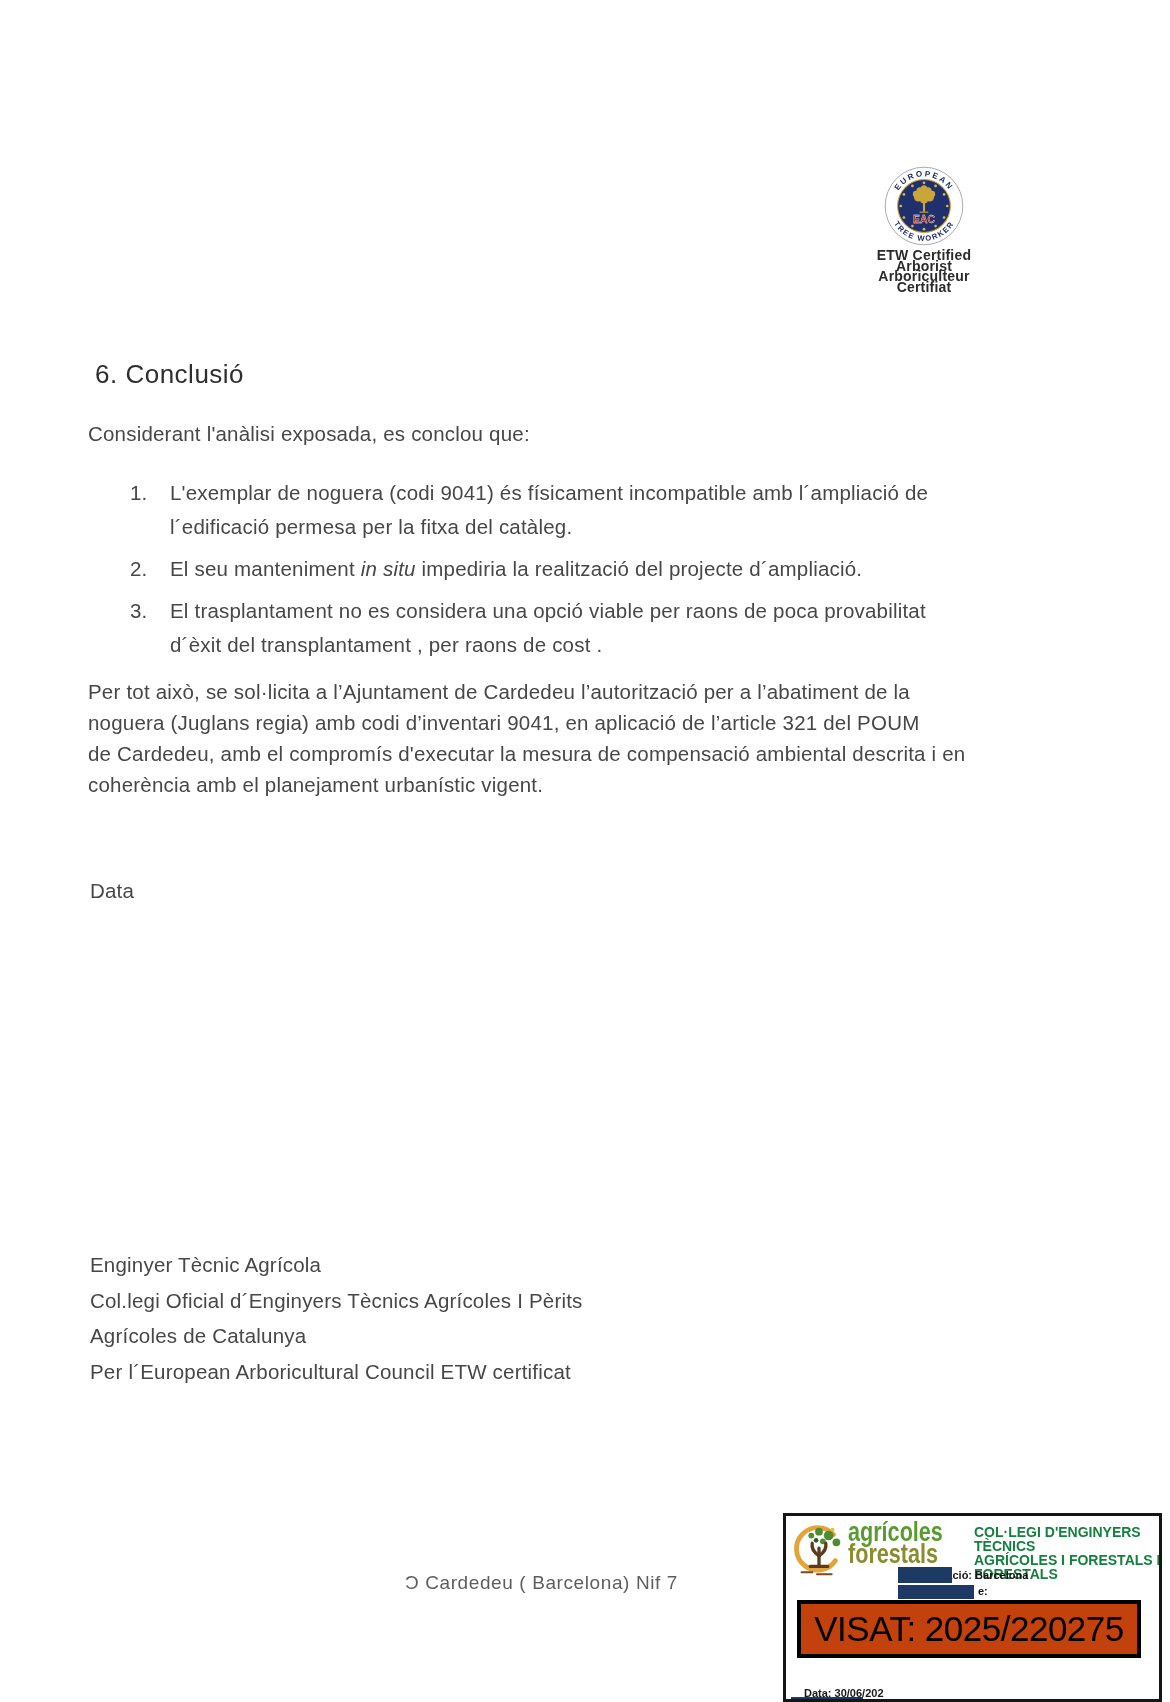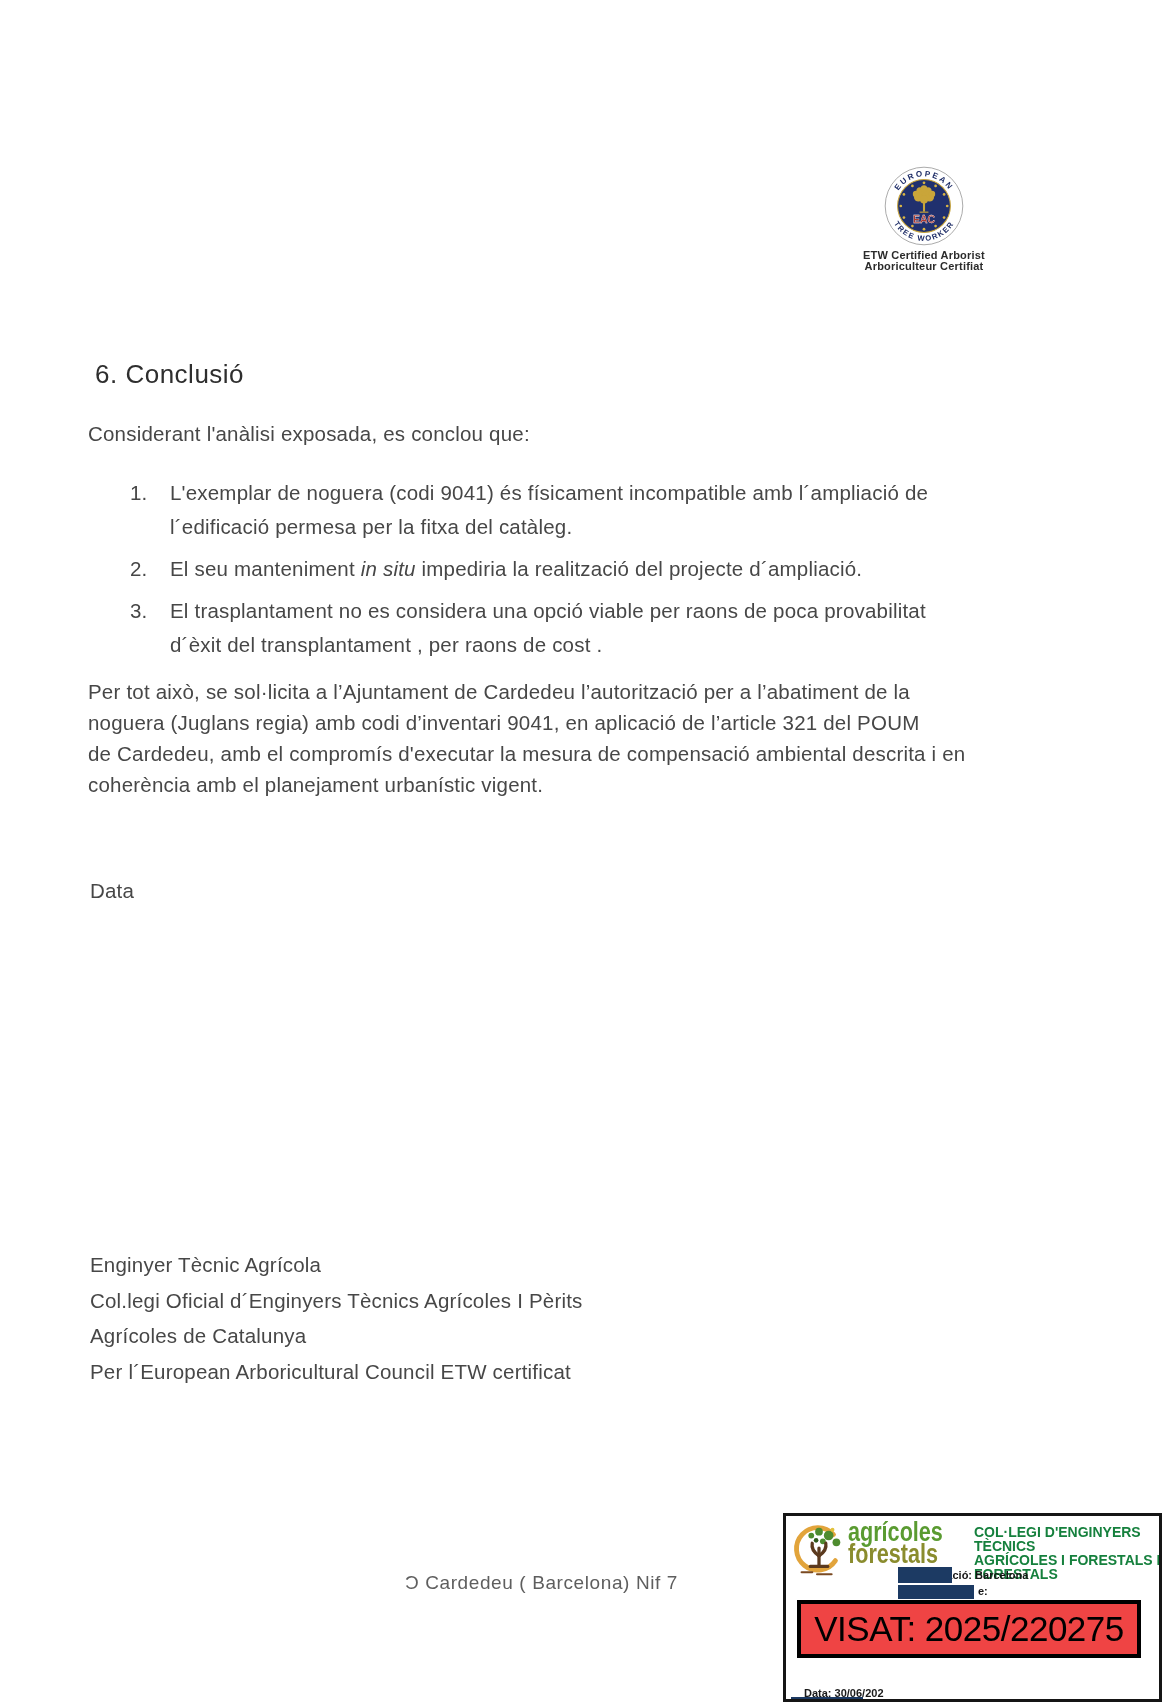--- a/index.html
+++ b/index.html
@@ -6,21 +6,21 @@
   .page{
     position:relative;width:1170px;height:1702px;background:#ffffff;overflow:hidden;
     font-family:"Liberation Sans",sans-serif;
   }
   .abs{position:absolute;}
 
   
   .eac-seal{left:884px;top:166px;width:80px;height:80px;}
   .eac-caption{
     left:849px;top:250px;width:150px;text-align:center;
-    font-size:11px;font-weight:bold;line-height:10.5px;color:#2b2b2b;letter-spacing:0.2px;
+    font-size:14px;font-weight:bold;line-height:10.5px;color:#2b2b2b;letter-spacing:0.2px;
   }
 
   
   .doc-text{color:#474747;letter-spacing:0.2px;}
   .heading{left:95px;top:359px;font-size:26px;font-weight:400;color:#2e2e2e;letter-spacing:0.5px;}
   .intro{left:88px;top:422px;font-size:20.5px;}
   .list{left:130px;top:476px;}
   .list-item{display:flex;margin-bottom:8px;font-size:20.5px;line-height:34px;}
   .list-num{width:40px;flex:0 0 40px;}
   .closing{left:88px;top:676px;font-size:20.5px;line-height:31px;}
@@ -39,21 +39,21 @@
     transform:scaleX(0.8);transform-origin:left top;white-space:nowrap;}
   .af-word1{font-size:27px;letter-spacing:0px;}
   .af-word2{font-size:27px;letter-spacing:0px;margin-top:-4px;}
   .college{left:148px;top:9px;width:220px;font-size:14px;font-weight:bold;line-height:14px;color:#15803d;margin-left:40px;}
   .demarcacio{left:120px;top:53px;font-size:11px;font-weight:bold;color:#141414;z-index:1;}
   .redact{z-index:2;}
   .redact-1{left:112px;top:51px;width:54px;height:16px;}
   .redact-2{left:112px;top:69px;width:76px;height:14px;}
   .frag{left:192px;top:69px;font-size:11px;font-weight:bold;color:#141414;}
   .visat-box{
-    left:11px;top:84px;width:336px;height:50px;border:4px solid #000;background:#ef4444;
+    left:11px;top:84px;width:336px;height:50px;border:4px solid #000;background:#c2410c;
     display:flex;align-items:center;justify-content:center;
   }
   .visat-text{font-size:35px;color:#000;white-space:nowrap;letter-spacing:-0.5px;}
   .data-line{left:18px;top:171px;font-size:11px;font-weight:bold;color:#1a1a1a;}
   .bottom-redact{left:5px;top:181px;width:72px;height:6px;}
 </style>
 </head>
 <body>
 
 <div class="page">

